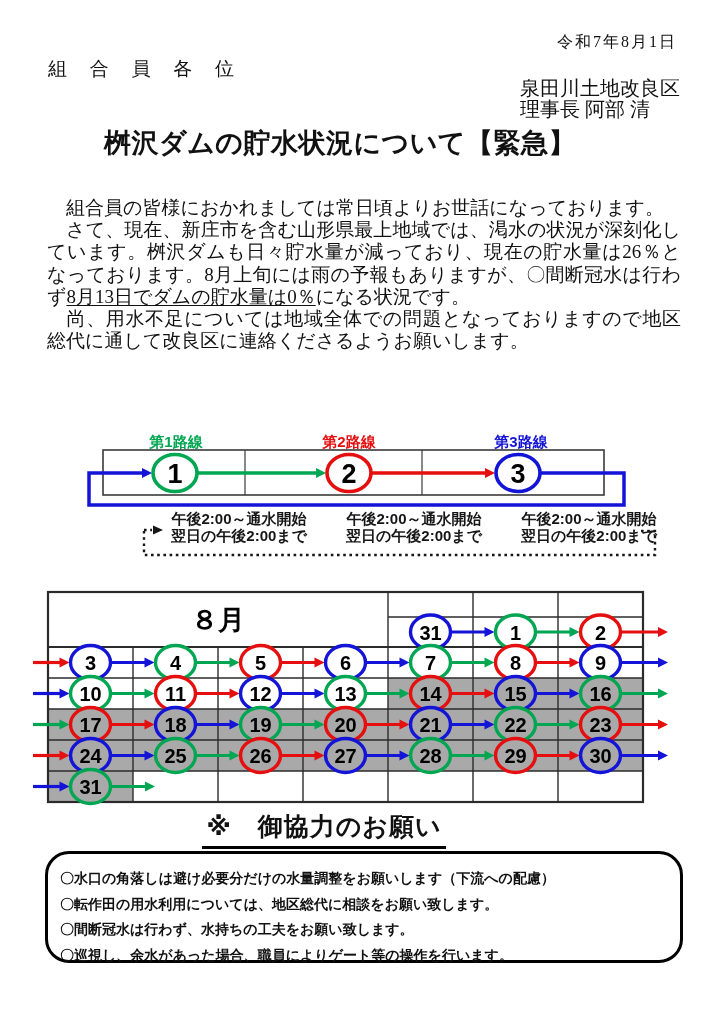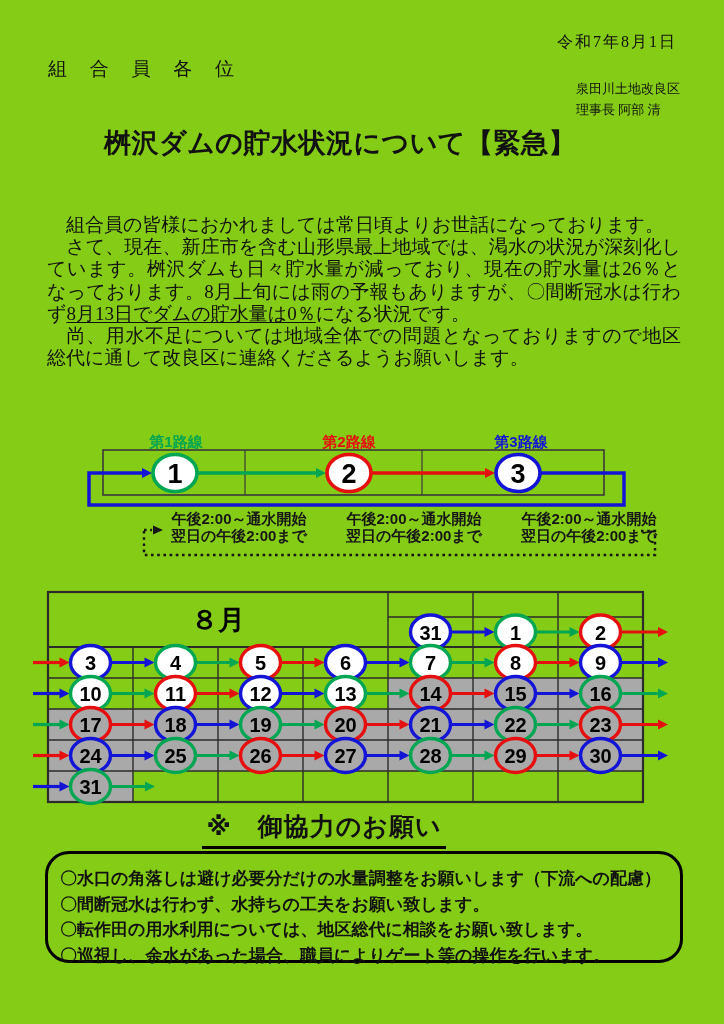--- a/index.html
+++ b/index.html
@@ -1,48 +1,48 @@
 <!DOCTYPE html>
 <html><head>
 <meta charset="utf-8">
 <style>
   html,body{margin:0;padding:0;background:#888;}
   .page{
-    position:relative; width:724px; height:1024px; background:#84cc16;
+    position:relative; width:724px; height:1024px; background:#ffffff;
     margin:0 auto; overflow:hidden;
     font-family:"Liberation Serif","DejaVu Serif",serif; color:#111;
   }
   .doc-date{position:absolute; top:32px; right:47px; font-size:16px; letter-spacing:2px;}
   .addressee{position:absolute; top:56px; left:48px; font-size:19px; letter-spacing:9px;}
-  .sender{position:absolute; top:78px; right:44px; font-size:13px; line-height:21px; text-align:left;}
+  .sender{position:absolute; top:78px; right:44px; font-size:20px; line-height:21px; text-align:left;}
   .title{
     position:absolute; top:125px; left:0; width:680px; margin:0; text-align:center;
     font-size:27px; font-weight:bold; letter-spacing:0.5px;
     font-family:"Liberation Sans","DejaVu Sans",sans-serif;
   }
   .body-text{
-    position:absolute; top:214px; left:47px; width:634px;
+    position:absolute; top:197px; left:47px; width:634px;
     font-size:19px; line-height:22.2px; text-align:justify;
   }
   .body-text p{margin:0; padding:0;}
   .body-text span.u{text-decoration:underline; text-underline-offset:2px;}
   .routes-svg{position:absolute; top:425px; left:0;}
   .calendar-svg{position:absolute; top:585px; left:0;}
   .coop-head-wrap{position:absolute; top:810px; left:0; width:648px; text-align:center;}
   .coop-head{
     display:inline-block; font-size:25px; font-weight:bold;
     font-family:"Liberation Sans","DejaVu Sans",sans-serif;
     border-bottom:3px solid #000; padding:0 4px 3px 4px; letter-spacing:1px;
   }
   .notice-box{
     position:absolute; top:851px; left:45px; width:610px; height:86px;
     border:3.5px solid #000; border-radius:24px; padding:12px 10px 8px 12px;
     font-family:"Liberation Sans","DejaVu Sans",sans-serif;
   }
-  .notice-box .item{font-size:17px; font-weight:bold; line-height:25.5px; white-space:nowrap;}
+  .notice-box .item{font-size:14px; font-weight:bold; line-height:25.5px; white-space:nowrap;}
 </style>
 </head>
 <body>
 
 <div class="page">
 
   <div class="doc-date">令和7年8月1日</div>
   <div class="addressee">組 合 員 各 位</div>
   <div class="sender">
     <div>泉田川土地改良区</div>
@@ -259,18 +259,18 @@
       <line x1="109.5" y1="786.5" x2="147" y2="786.5" stroke="#00A651" stroke-width="3.2"></line>
       <polygon points="155,786.5 145,781.5 145,791.5" fill="#00A651"></polygon>
     </svg>
 
   <div class="coop-head-wrap">
     <span class="coop-head">※　御協力のお願い</span>
   </div>
 
   <div class="notice-box" id="noticeBox">
       <div class="item">〇水口の角落しは避け必要分だけの水量調整をお願いします（下流への配慮）</div>
+      <div class="item">〇転作田の用水利用については、地区総代に相談をお願い致します。</div>
       <div class="item">〇間断冠水は行わず、水持ちの工夫をお願い致します。</div>
-      <div class="item">〇転作田の用水利用については、地区総代に相談をお願い致します。</div>
       <div class="item">〇巡視し、余水があった場合、職員によりゲート等の操作を行います。</div>
     </div>
 
 </div>
 
 </body></html>

